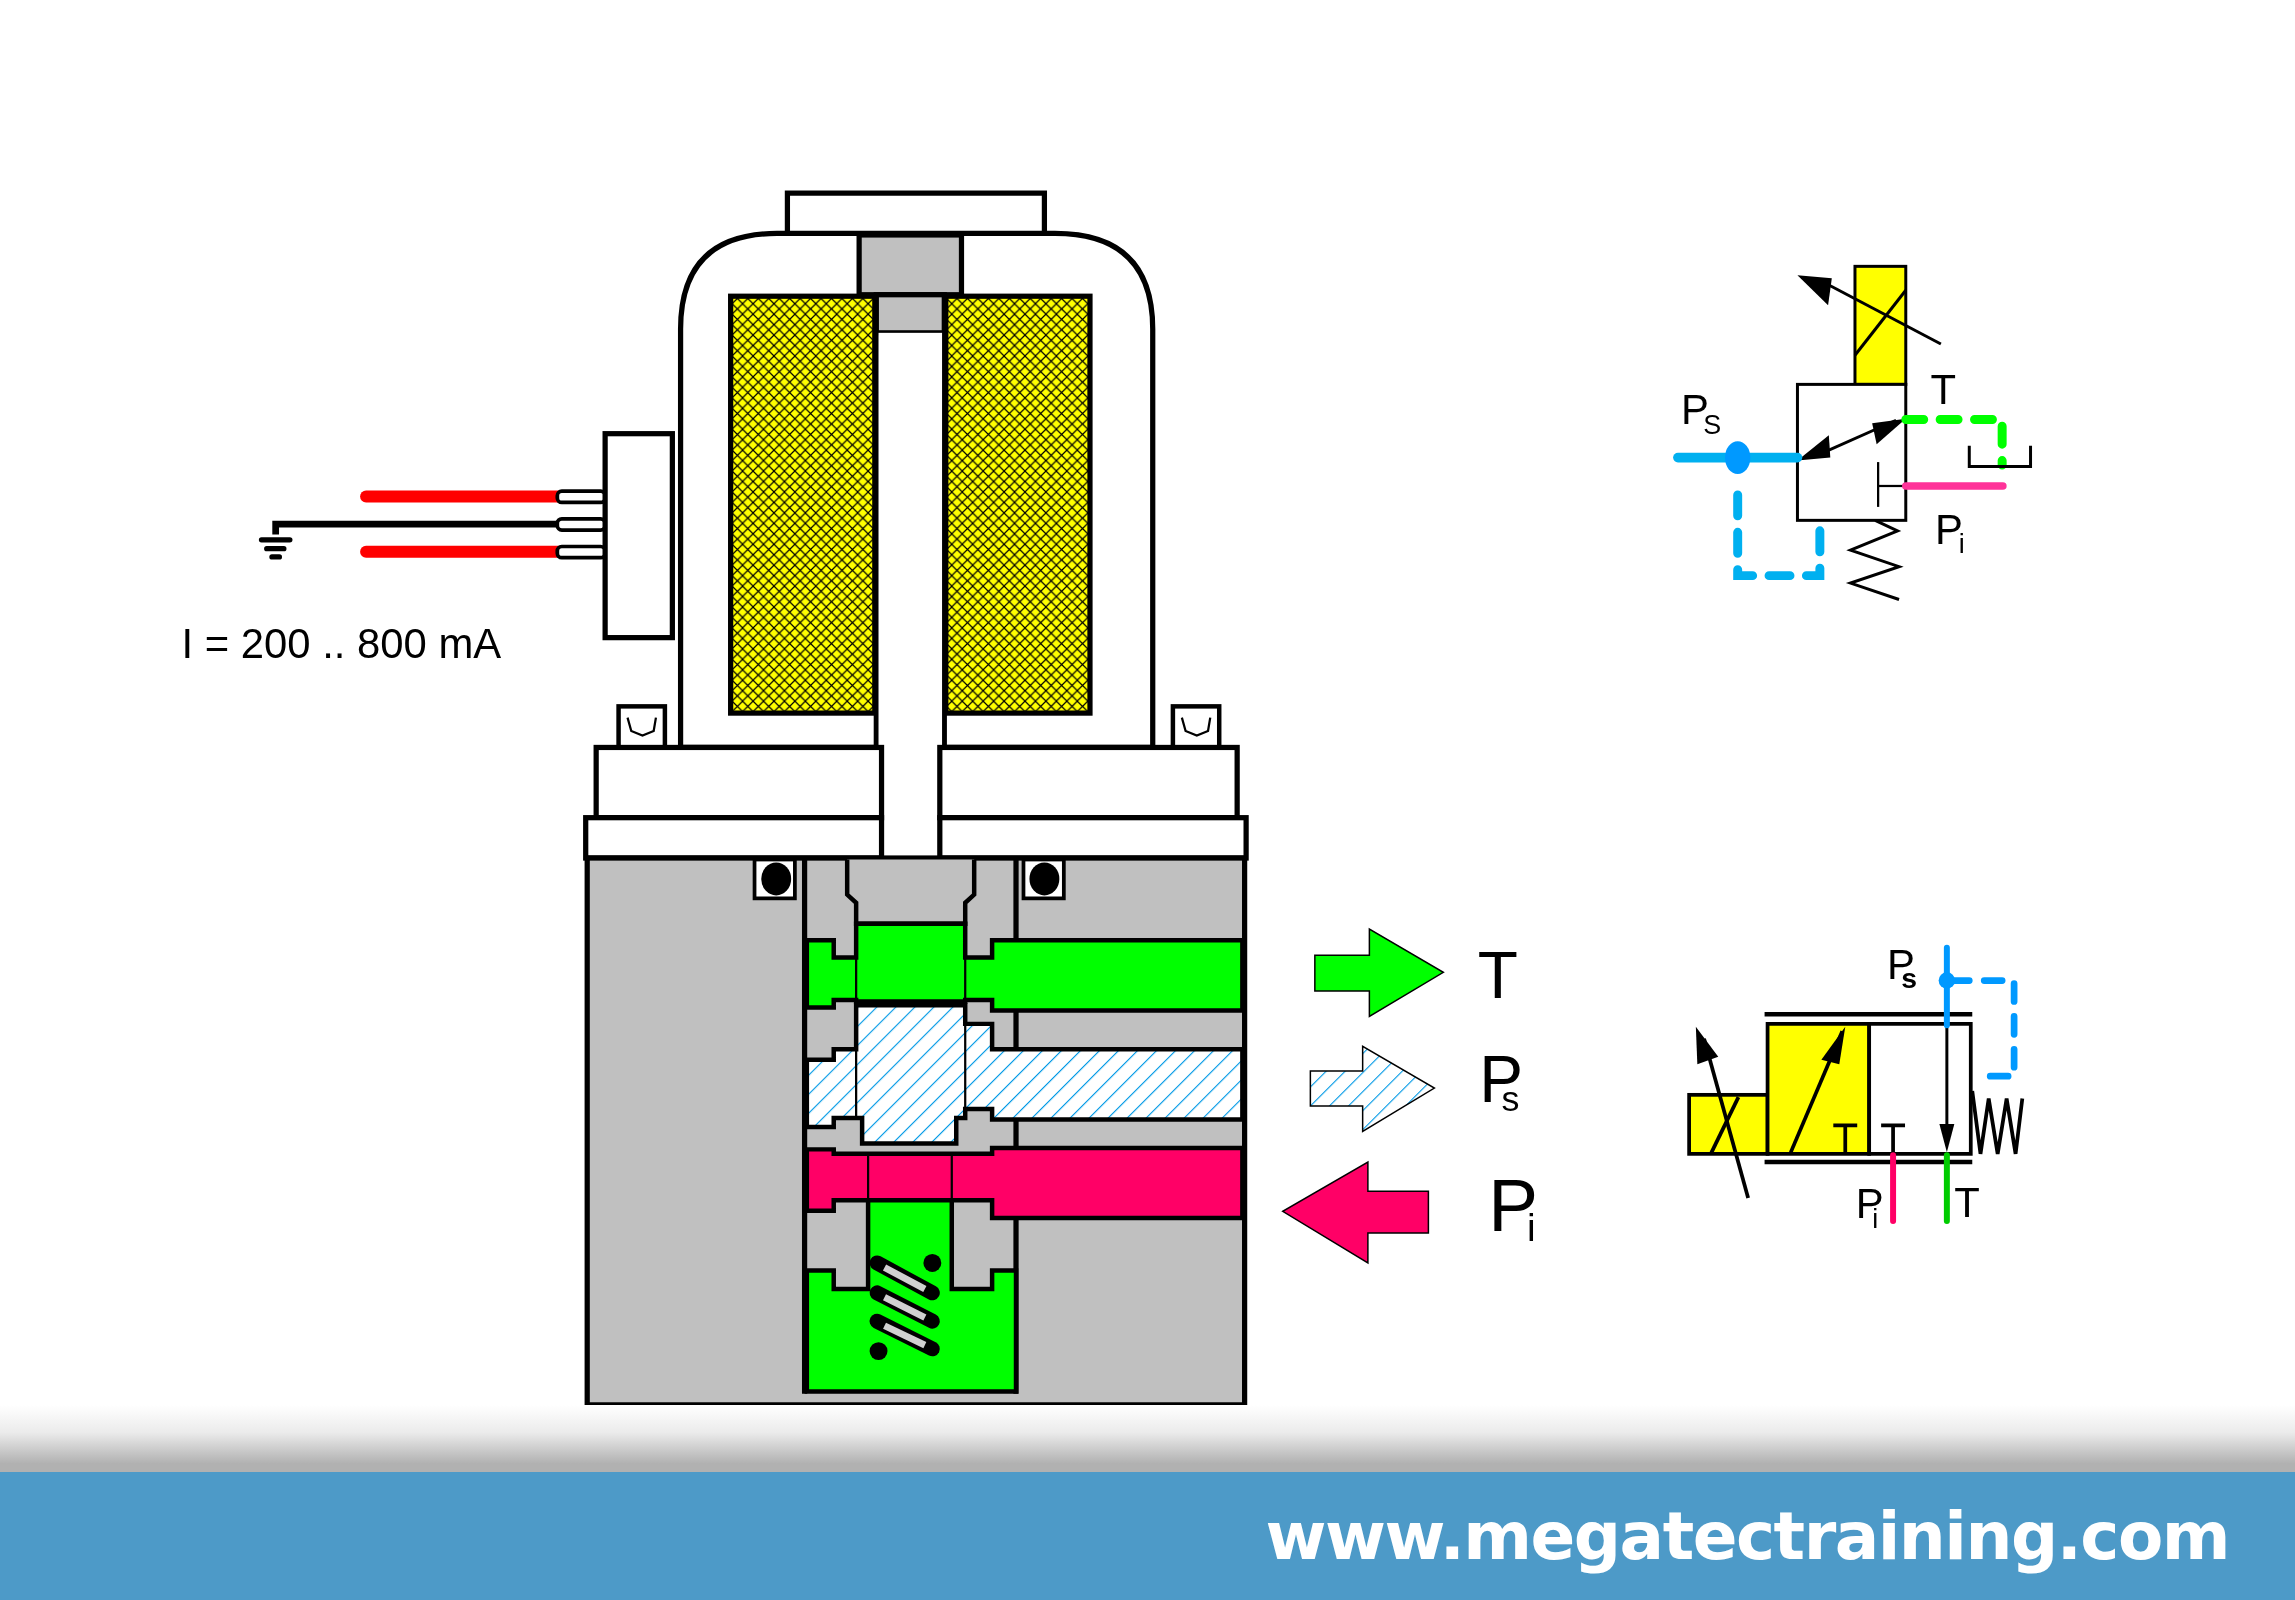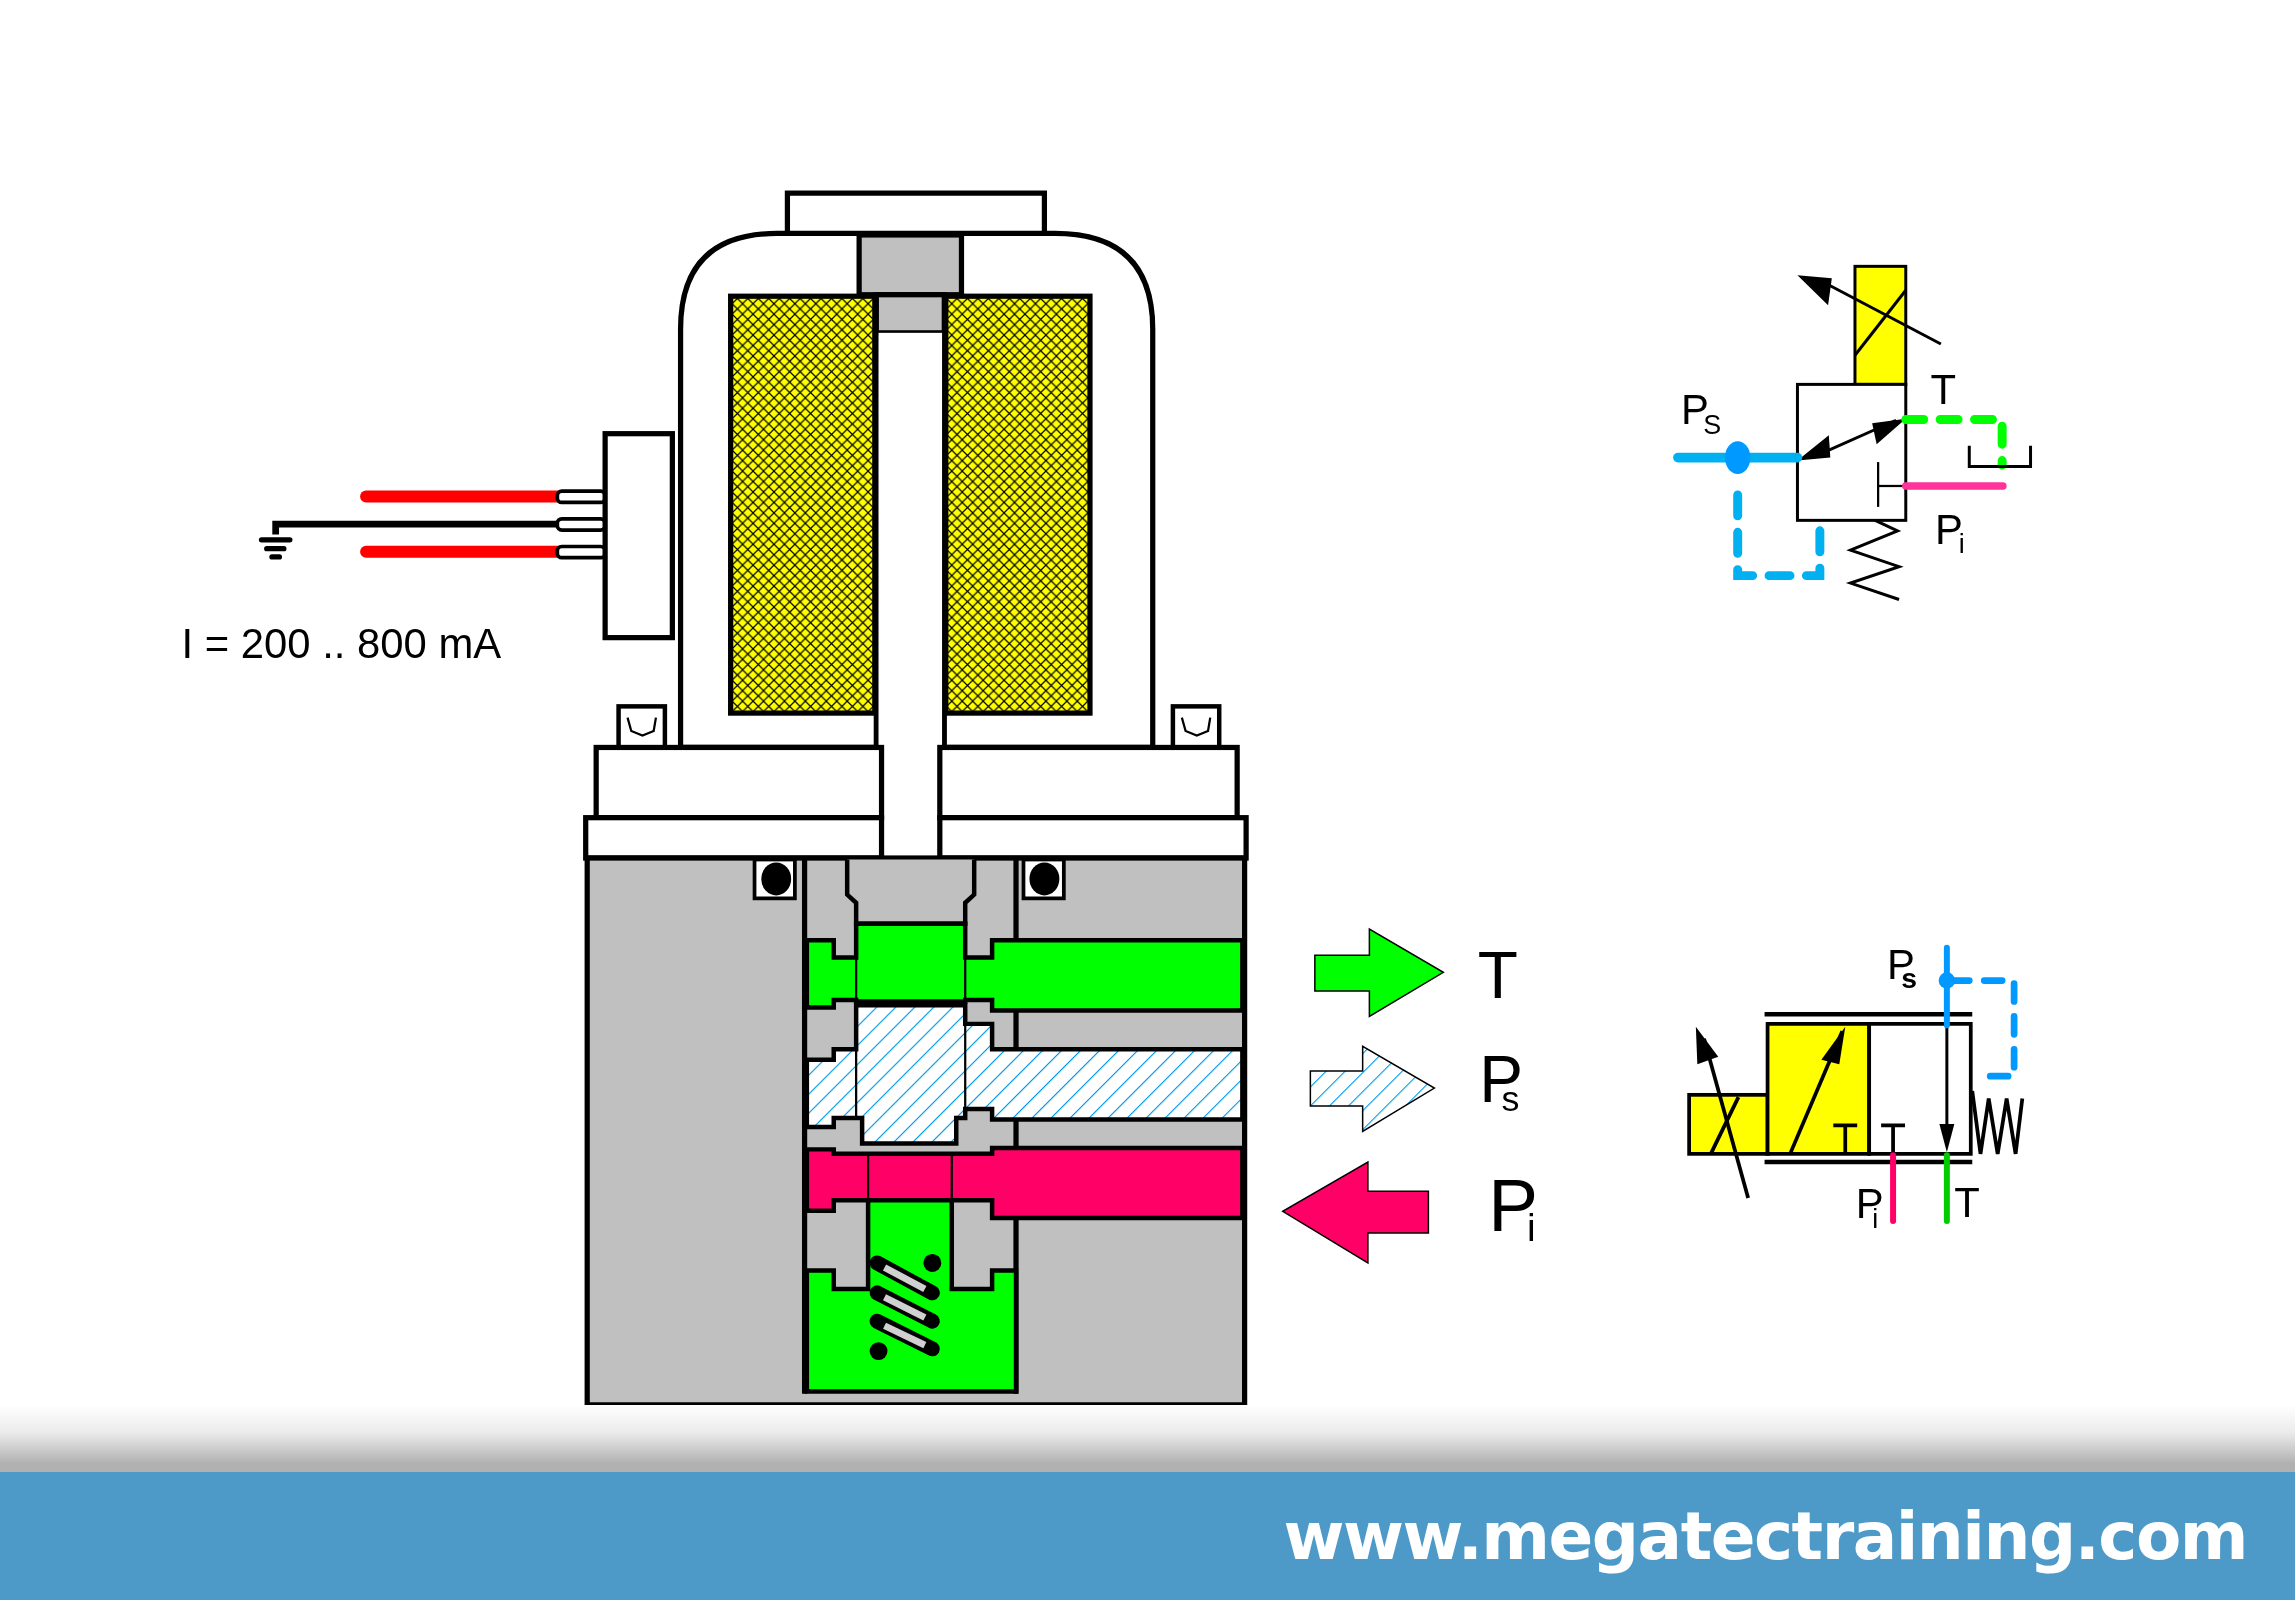--- a/index.html
+++ b/index.html
@@ -2,21 +2,21 @@
 <html style="font-size:12px"><head>
 <meta charset="utf-8">
 <style>
   html, body { margin:0; padding:0; background:#ffffff; }
   body { width:2295px; height:1601px; position:relative; overflow:hidden; font-family:"Liberation Sans", sans-serif; }
   #canvas { position:absolute; left:0; top:0; width:2295px; height:1601px; }
   .lbl { font-family:"Liberation Sans", sans-serif; fill:#000; }
   #footer-shadow { position:absolute; left:0; top:1405px; width:2295px; height:69px;
     background:linear-gradient(to bottom, rgba(255,255,255,1) 0%, rgba(235,235,235,1) 40%, #b1b1b1 85%, #b1b1b1 100%); }
   #footer { position:absolute; left:0; top:1472px; width:2295px; height:129px; background:#4d9ac8; }
-  #footer-url { position:absolute; right:48px; top:1499px; color:#fff; font-family:"DejaVu Sans", sans-serif;
+  #footer-url { position:absolute; right:66px; top:1499px; color:#fff; font-family:"DejaVu Sans", sans-serif;
     font-weight:bold; font-size:66px; letter-spacing:-1.5px; line-height:75px; }
 </style>
 </head>
 <body>
 
 <svg id="canvas" width="2295" height="1601" viewBox="0 0 3072 2142" xmlns="http://www.w3.org/2000/svg">
   <defs>
     <pattern id="coilHatch" width="14" height="14" patternUnits="userSpaceOnUse">
       <rect width="14" height="14" fill="#ffff00"></rect>
       <path d="M0,0 L14,14 M14,0 L0,14" stroke="#000" stroke-width="1.6"></path>

